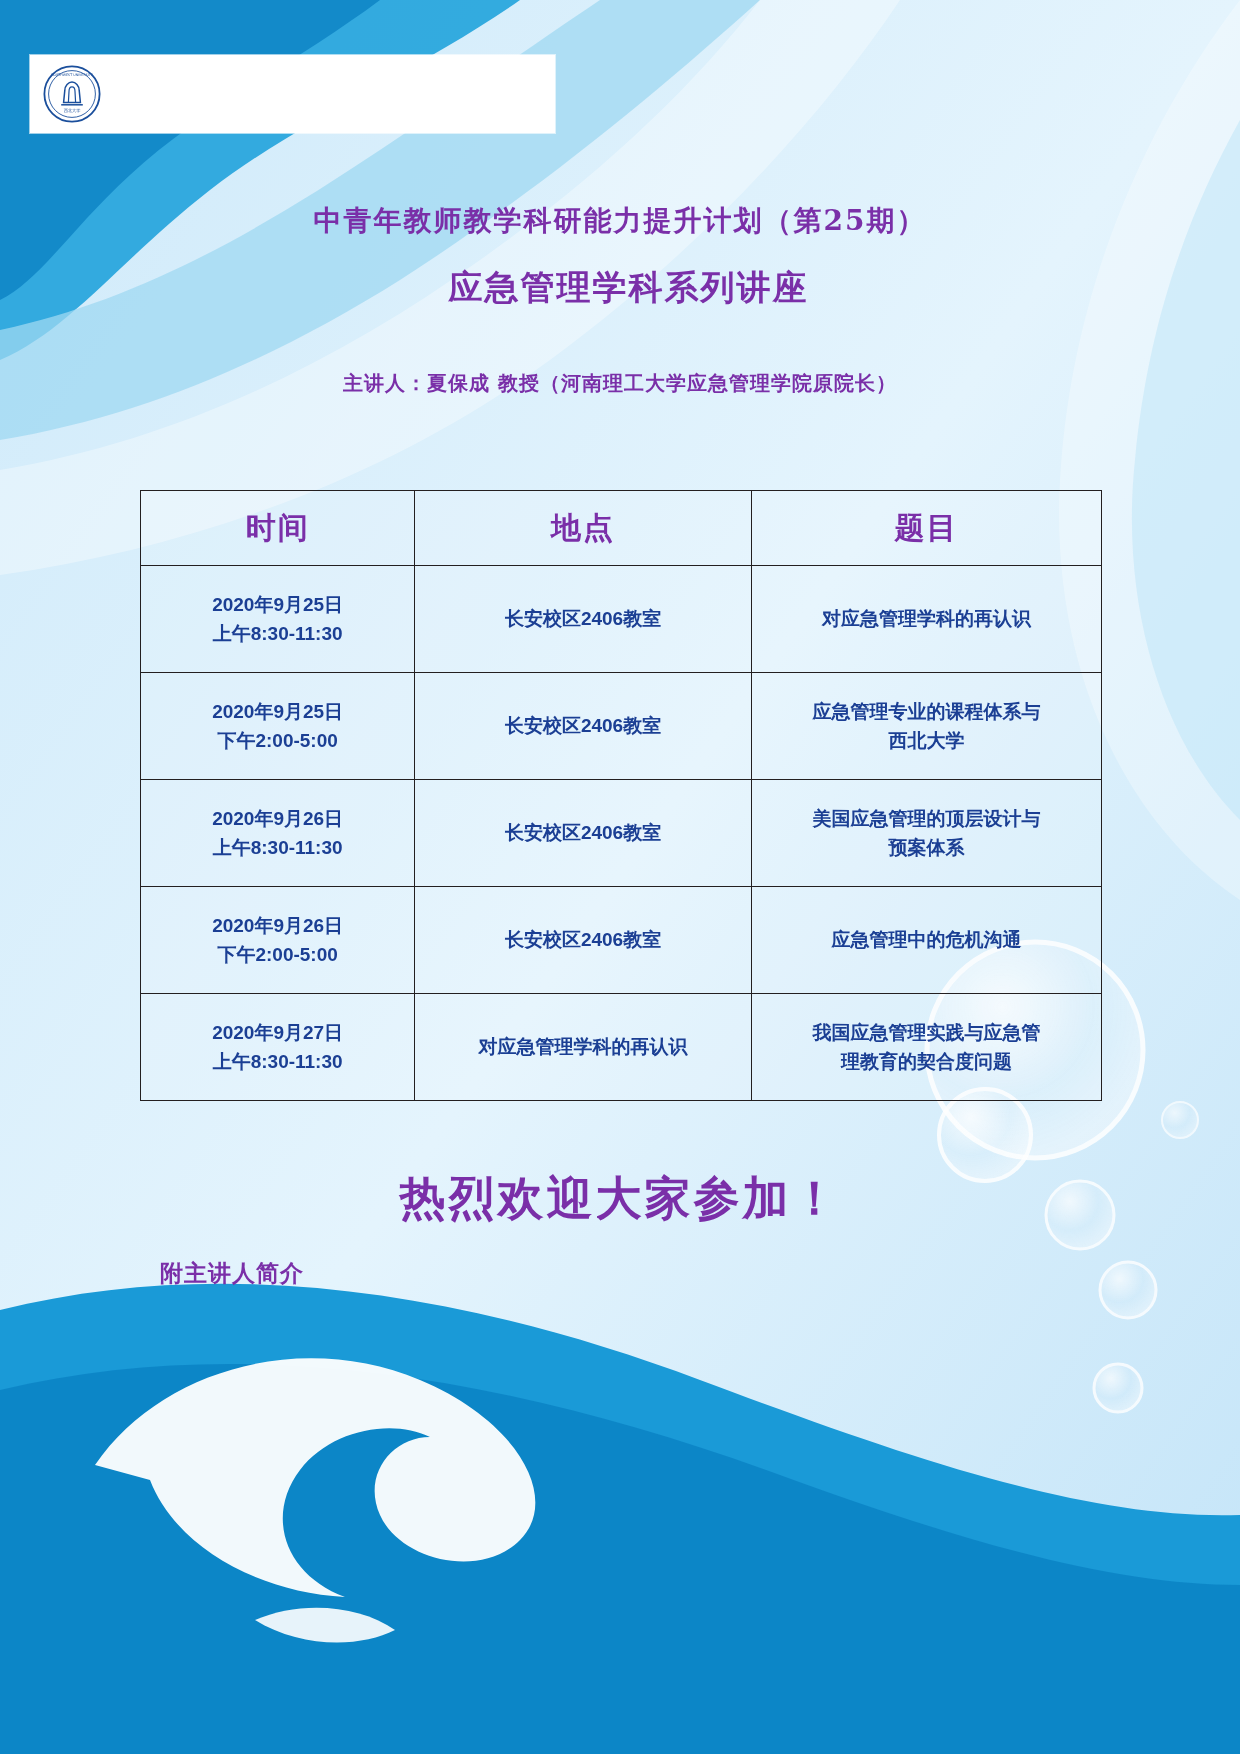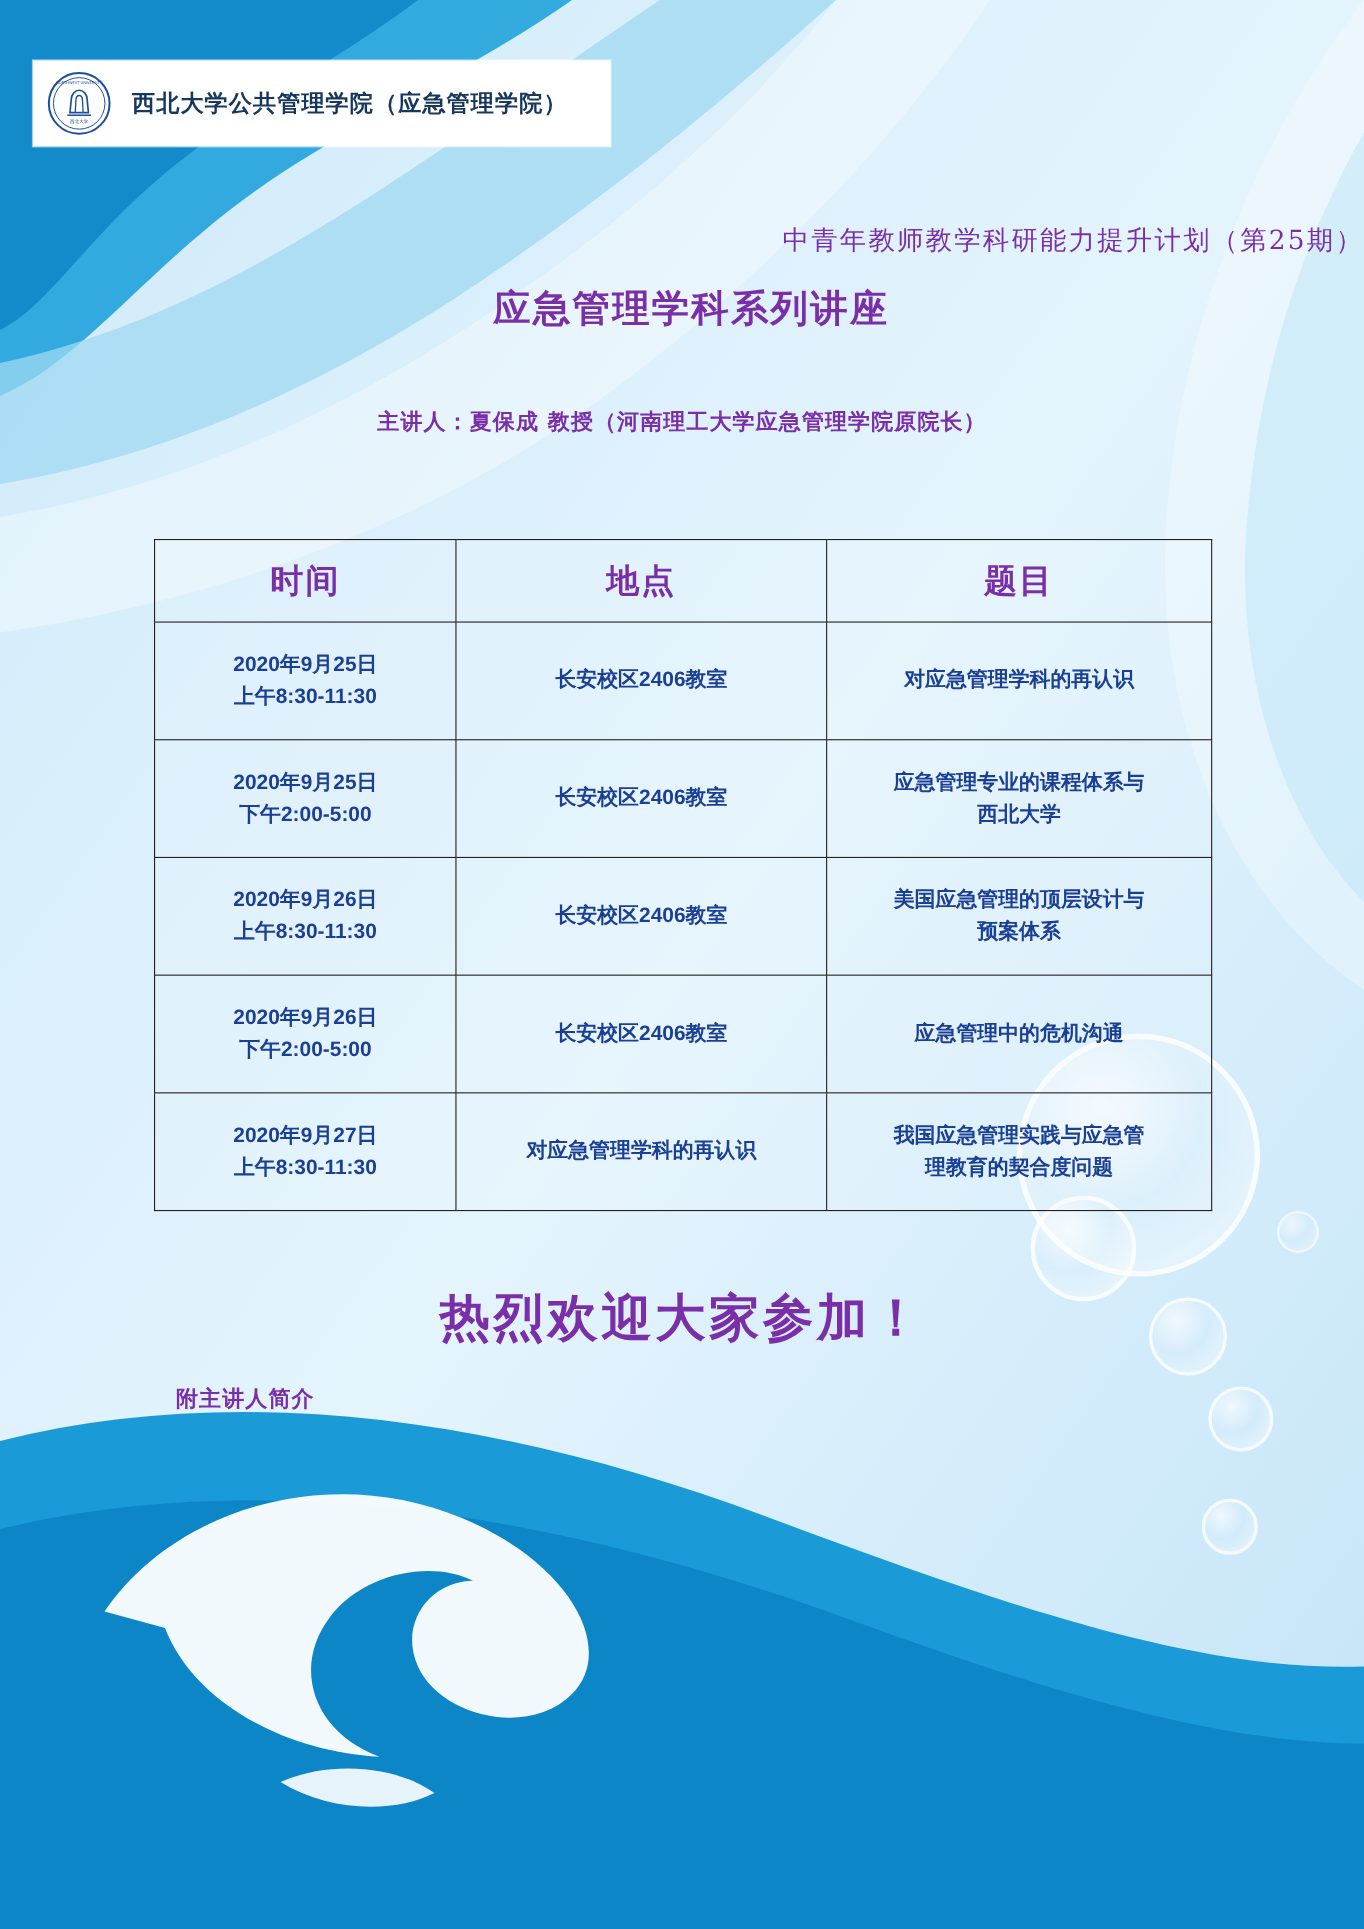--- a/index.html
+++ b/index.html
@@ -57,26 +57,25 @@
   
   .title-block {
     position: absolute;
     left: 0;
     top: 200px;
     width: 1240px;
     text-align: center;
   }
   .title-line1 {
     font-family: "DejaVu Serif", "Liberation Serif", serif;
-    font-size: 24px;
-    font-weight: normal;
+    font-size: 28px;
+    font-weight: bold;
     color: #7a2fa8;
     letter-spacing: 2px;
     line-height: 1.5;
-    text-align: right;
   }
   .title-line2 {
     font-family: "DejaVu Serif", "Liberation Serif", serif;
     font-size: 34px;
     font-weight: bold;
     color: #7a2fa8;
     letter-spacing: 2px;
     line-height: 1.5;
     margin-top: 20px;
     margin-left: 17px;
@@ -140,21 +139,21 @@
     text-align: center;
     font-size: 46px;
     font-weight: bold;
     color: #7a2fa8;
     letter-spacing: 3px;
   }
   .footnote {
     position: absolute;
     left: 160px;
     top: 1258px;
-    font-size: 20px;
+    font-size: 23px;
     font-weight: bold;
     color: #7a2fa8;
     letter-spacing: 1px;
   }
 </style>
 </head>
 <body>
 
 <div class="poster">
 
@@ -203,21 +202,20 @@
   <div class="logo-bar">
     <svg class="logo-mark" viewBox="0 0 100 100">
       <circle cx="50" cy="50" r="46" fill="#ffffff" stroke="#1b4f9c" stroke-width="3"></circle>
       <circle cx="50" cy="50" r="39" fill="#ffffff" stroke="#1b4f9c" stroke-width="1.5"></circle>
       <path d="M36 64 L38 44 C38 36 44 30 50 30 C56 30 62 36 62 44 L64 64 Z" fill="none" stroke="#1b4f9c" stroke-width="2.5"></path>
       <path d="M44 64 L45 46 C45 41 47 38 50 38 C53 38 55 41 55 46 L56 64" fill="none" stroke="#1b4f9c" stroke-width="2"></path>
       <line x1="32" y1="68" x2="68" y2="68" stroke="#1b4f9c" stroke-width="2.5"></line>
       <text x="50" y="80" font-size="7" fill="#1b4f9c" text-anchor="middle" font-family="DejaVu Sans, sans-serif">西北大学</text>
       <text x="50" y="20" font-size="5.5" fill="#1b4f9c" text-anchor="middle" font-family="DejaVu Sans, sans-serif">NORTHWEST UNIVERSITY</text>
     </svg>
-    <div class="logo-text">西北大学公共管理学院（应急管理学院）</div>
   </div>
 
   <div class="title-block">
     <div class="title-line1">中青年教师教学科研能力提升计划（第25期）</div>
     <div class="title-line2">应急管理学科系列讲座</div>
   </div>
 
   <div class="speaker-line">主讲人：夏保成 教授（河南理工大学应急管理学院原院长）</div>
 
   <div class="schedule-wrap">

